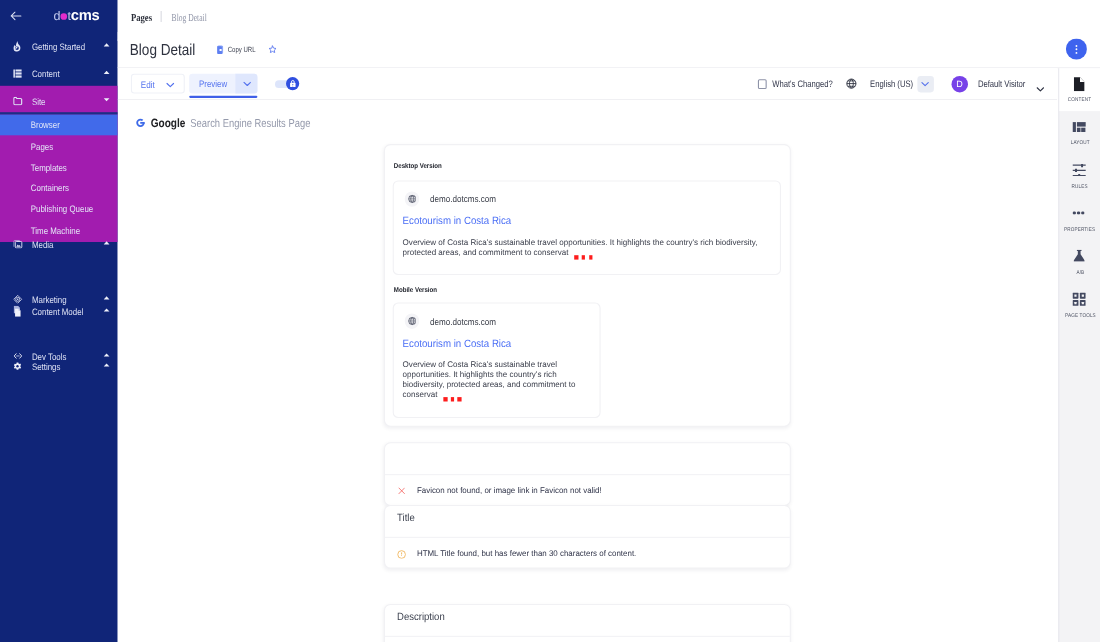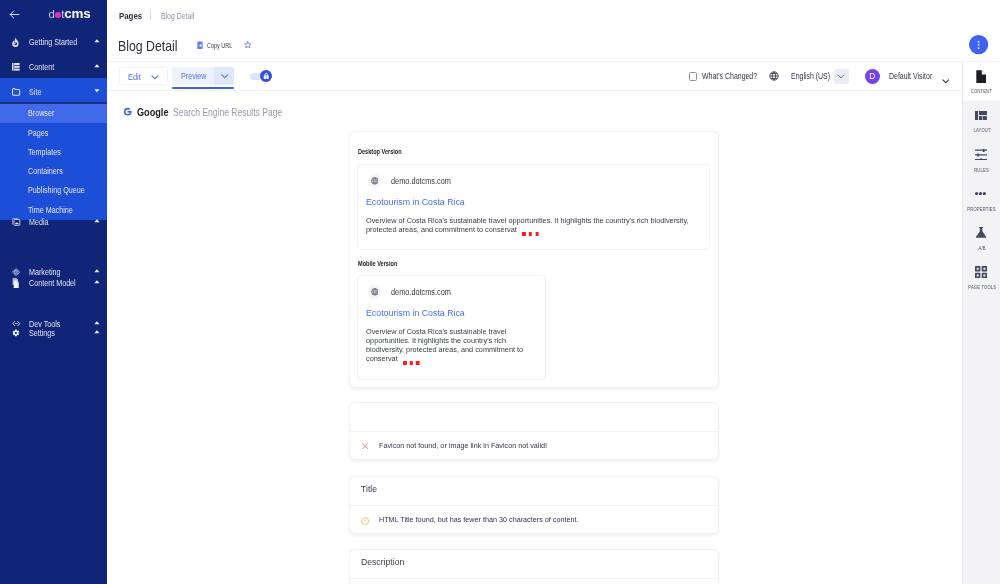--- a/index.html
+++ b/index.html
@@ -15,36 +15,36 @@
   #sb-logo { position:absolute; left:48.6px; top:7.6px; height:12px; font-size:11.4px; line-height:12px; white-space:nowrap; }
   #sb-logo .lg { color:#c4cbee; font-weight:400; letter-spacing:-0.15px; }
   #sb-logo .dotm { display:inline-block; width:5.6px; height:5.6px; border-radius:50%; background:#e32dcb; margin:0 0.6px 0 0.3px; position:relative; top:0.1px; }
   #sb-logo .bd { color:#fff; font-weight:700; font-size:13.4px; letter-spacing:-0.25px; position:relative; top:0.6px; }
 
   .sb-item { position:absolute; left:0; width:107px; height:25px; color:#dfe3f5; font-size:8.5px; z-index:2; }
   .sb-item .ic { position:absolute; left:12.4px; top:5.5px; width:8.6px; height:13px; display:flex; align-items:center; justify-content:flex-start; }
   .sb-item .lb { position:absolute; left:29px; top:7.8px; line-height:9px; white-space:nowrap; }
   .sb-item .ch { position:absolute; left:94.3px; top:9.2px; width:5.8px; height:3.5px; }
 
-  #sb-submenu { position:absolute; left:0; top:78.3px; width:107px; height:141.7px; background:#1d4ed8; z-index:1; }
+  #sb-submenu { position:absolute; left:0; top:78.3px; width:107px; height:141.7px; background:#a21caf; z-index:1; }
   #sb-sep { position:absolute; left:0; top:101.5px; width:107px; height:2.2px; background:#1c2f84; z-index:1; }
   .sb-sub { position:absolute; left:0; width:107px; height:19.3px; font-size:8.5px; color:#e4e7f7; }
   .sb-sub .lb { position:absolute; left:27.6px; top:5.3px; line-height:9px; white-space:nowrap; }
   .sb-sub.active { background:#416aea; }
 
   
   #rail { position:absolute; right:0; top:62px; width:38.5px; height:522px; background:#f3f3f5; border-left:1px solid #e9e9ee; }
   .rail-item { position:relative; width:38.5px; height:39.1px; }
   .rail-item.sel { background:#fff; }
   .rail-item .ric { position:absolute; left:-0.8px; width:38.5px; top:7.4px; height:14px; display:flex; align-items:center; justify-content:center; }
   .rail-item .rlb { position:absolute; left:0; width:38.5px; top:27.4px; text-align:center; font-size:4.9px; letter-spacing:0.15px; color:#4c5162; line-height:5px; }
   .rail-item .rlb span { display:inline-block; transform:scaleX(0.86); transform-origin:center; }
 
   
-  #topbar { position:absolute; left:107px; top:0; width:893px; height:37px; background:#fff; border-bottom:1px solid #f1f1f4; }
+  #topbar { position:absolute; left:107px; top:0; width:893px; height:37px; background:#fff; border-bottom:1px solid #f1f1f4;font-family:Liberation Serif, serif; }
   #crumb { position:absolute; left:11.5px; top:10px; font-size:9.6px; line-height:10px; }
   #crumb .c1 { color:#2b2f3a; font-weight:700; }
   #crumb .sep { display:inline-block; width:1.1px; height:10px; background:#d9dae1; margin:0 9.1px 0 3.6px; vertical-align:-1.5px; }
   #crumb .c2 { color:#8e93a6; }
 
   #titlebar { position:absolute; left:107px; top:29px; width:893px; height:33px; background:#fff; border-bottom:1px solid #f1f1f4; }
   #pagetitle { position:absolute; left:10.8px; top:9.5px; font-size:14.4px; font-weight:400; color:#2e323f; line-height:15px; white-space:nowrap; }
   #copyurl { position:absolute; left:196.9px; top:41px; height:9px; }
   #copyurl .ci { position:absolute; left:0; top:0; width:6.4px; height:8.2px; }
   #copyurl .cl { position:absolute; left:9.9px; top:1.2px; font-size:6.8px; color:#3d4150; line-height:7px; white-space:nowrap; }
@@ -480,21 +480,21 @@
           <div class="card-div" style="top:27.5px"></div>
           <div class="status-row" style="left:10.8px;top:39.2px">
             <span class="si">
               <svg width="6.4" height="6.4" viewBox="0 0 22 22">
                 <path d="M1.8 1.8 20.2 20.2M20.2 1.8 1.8 20.2" stroke="#f4635f" stroke-width="2.6" stroke-linecap="round"></path>
               </svg>
             </span>
             <span class="st" style="display: inline-block; transform-origin: left center; transform: scaleX(0.962); white-space: nowrap;">Favicon not found, or image link in Favicon not valid!</span>
           </div>
         </div>
-        <div class="card" style="top:385px;height:58px">
+        <div class="card" style="top:368px;height:58px">
           <div class="card-hd">
             <span class="t" style="display: inline-block; transform-origin: left center; transform: scaleX(0.91); white-space: nowrap;">Title</span>
           </div>
           <div class="card-div" style="top:27.5px"></div>
           <div class="status-row" style="left:10.8px;top:39.2px">
             <span class="si">
               <svg width="8.2" height="8.2" viewBox="0 0 22 22">
                 <circle cx="11" cy="11" r="9.4" fill="none" stroke="#f0b255" stroke-width="2.1"></circle>
                 <path d="M11 6.8v3.2" stroke="#eda93d" stroke-width="2" stroke-linecap="round"></path>
                 <circle cx="11" cy="13.6" r="1.2" fill="#eda93d"></circle>

